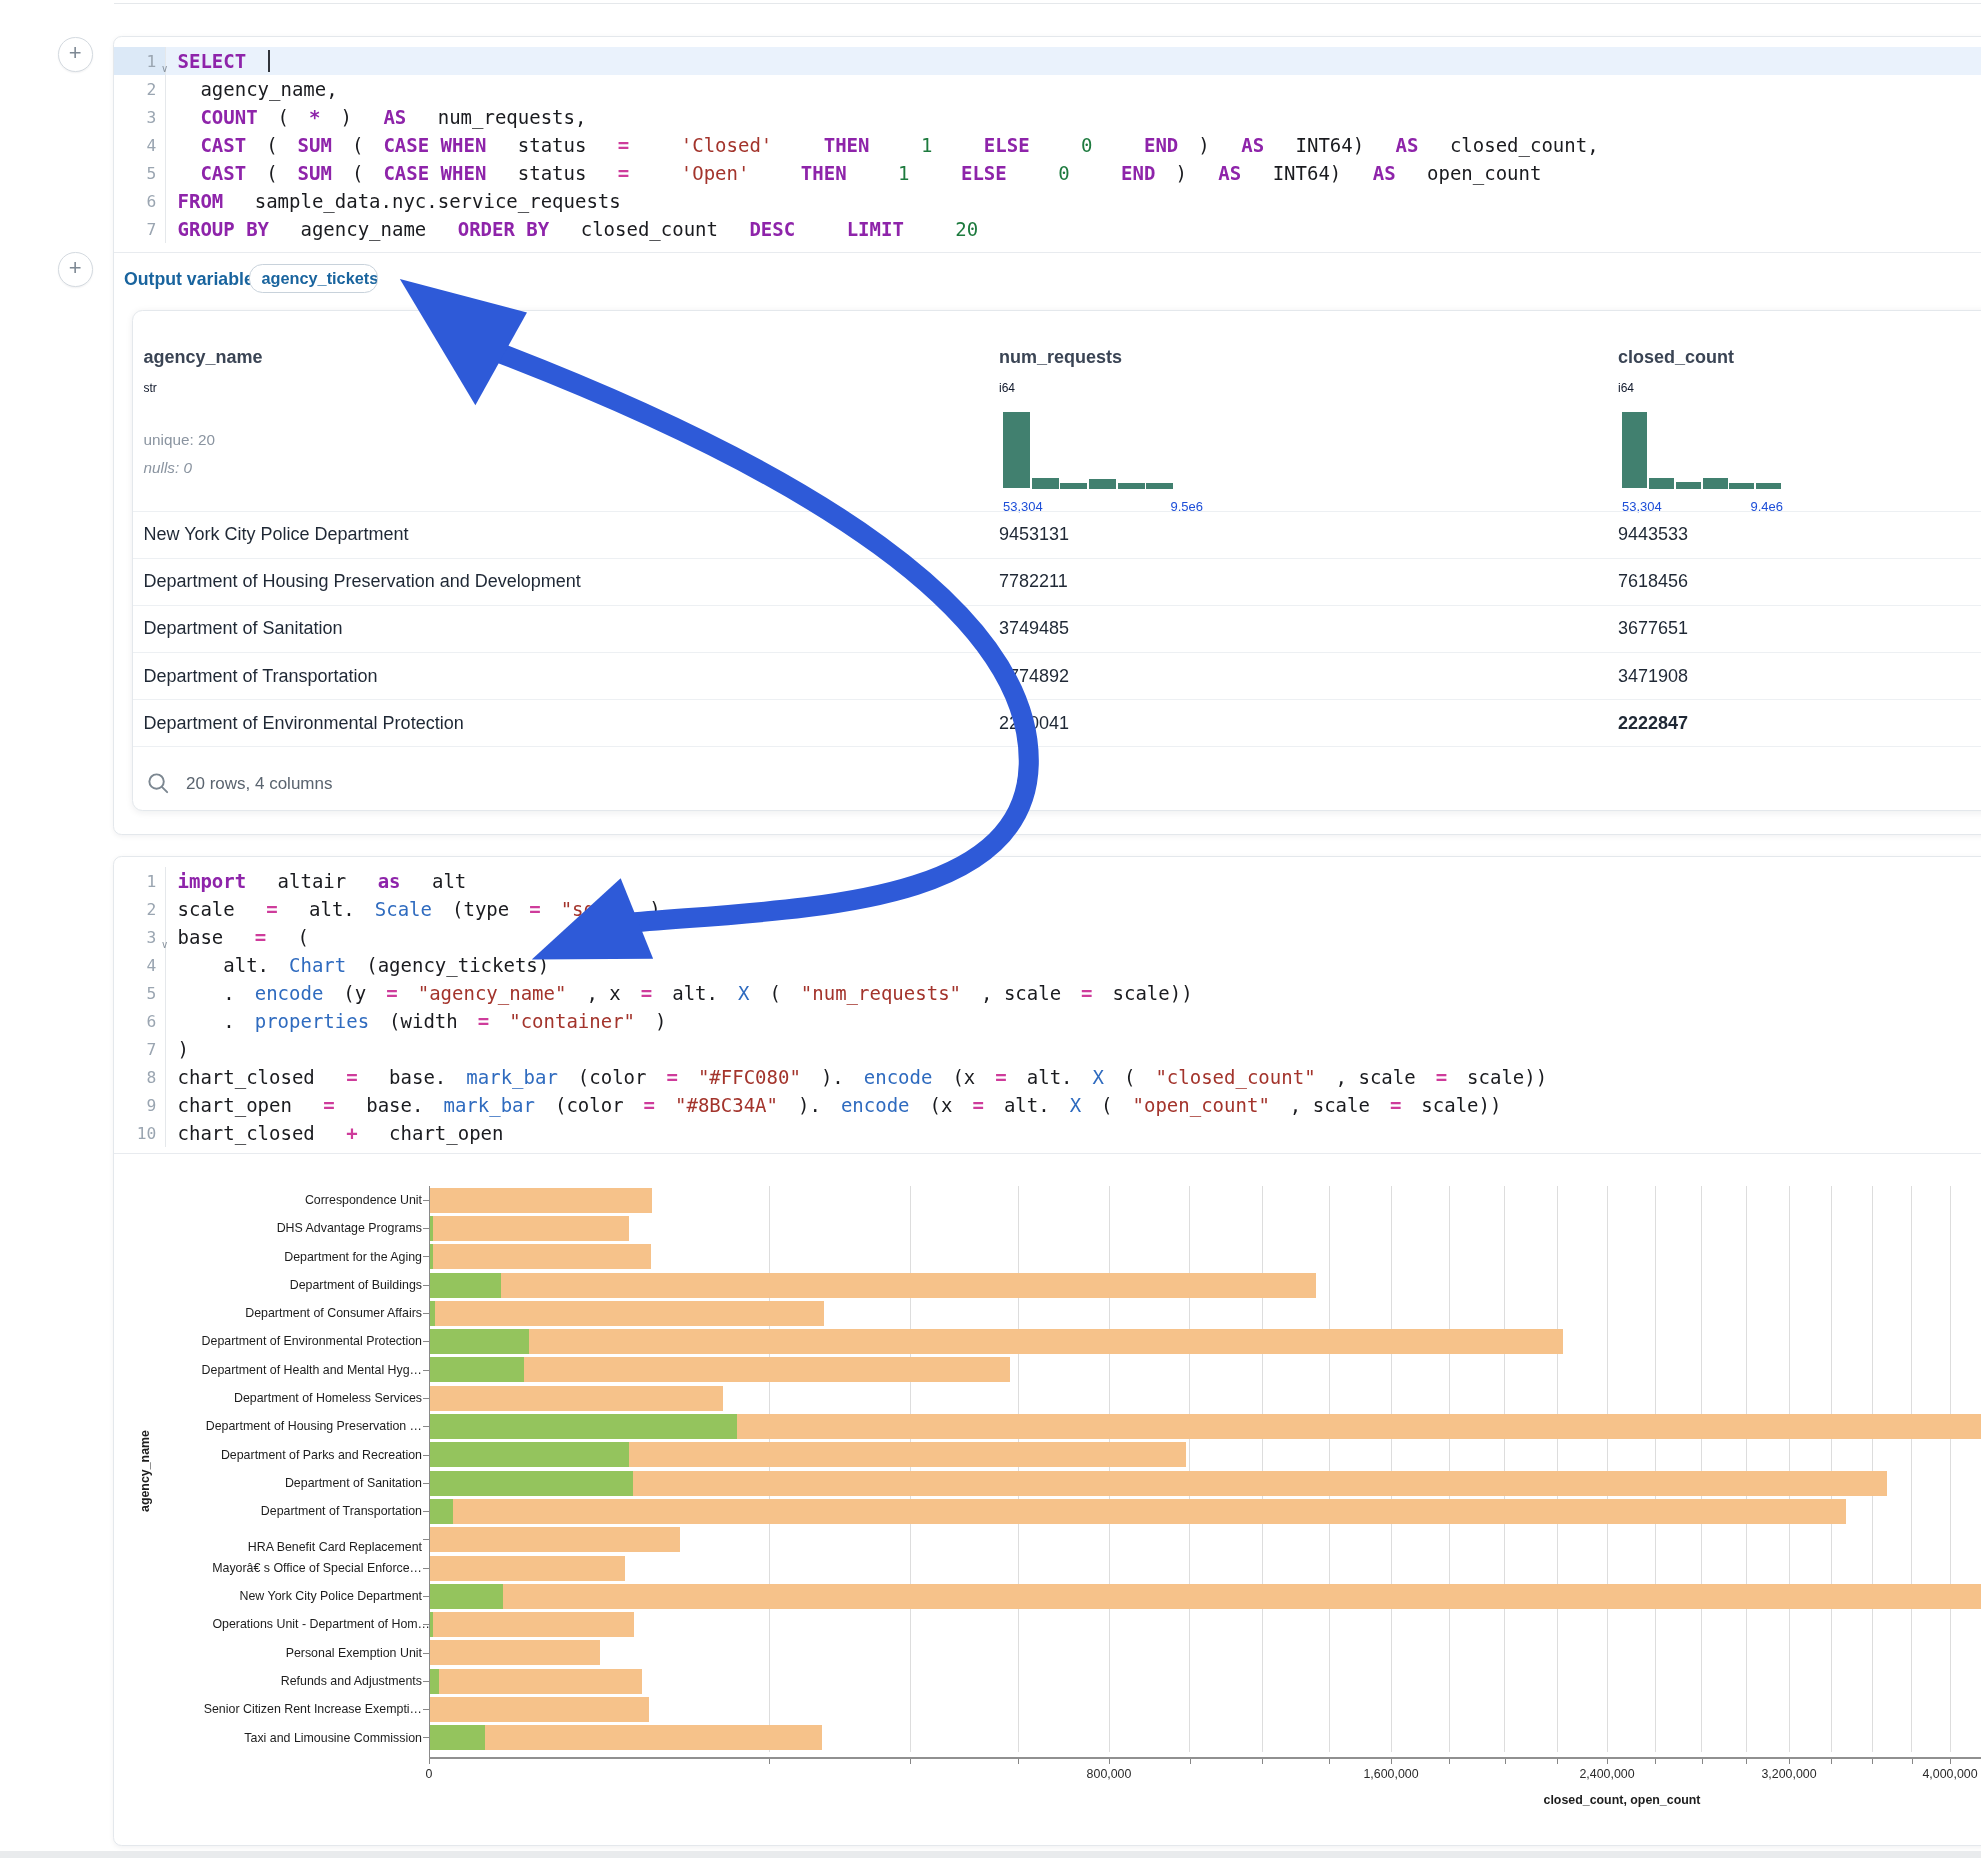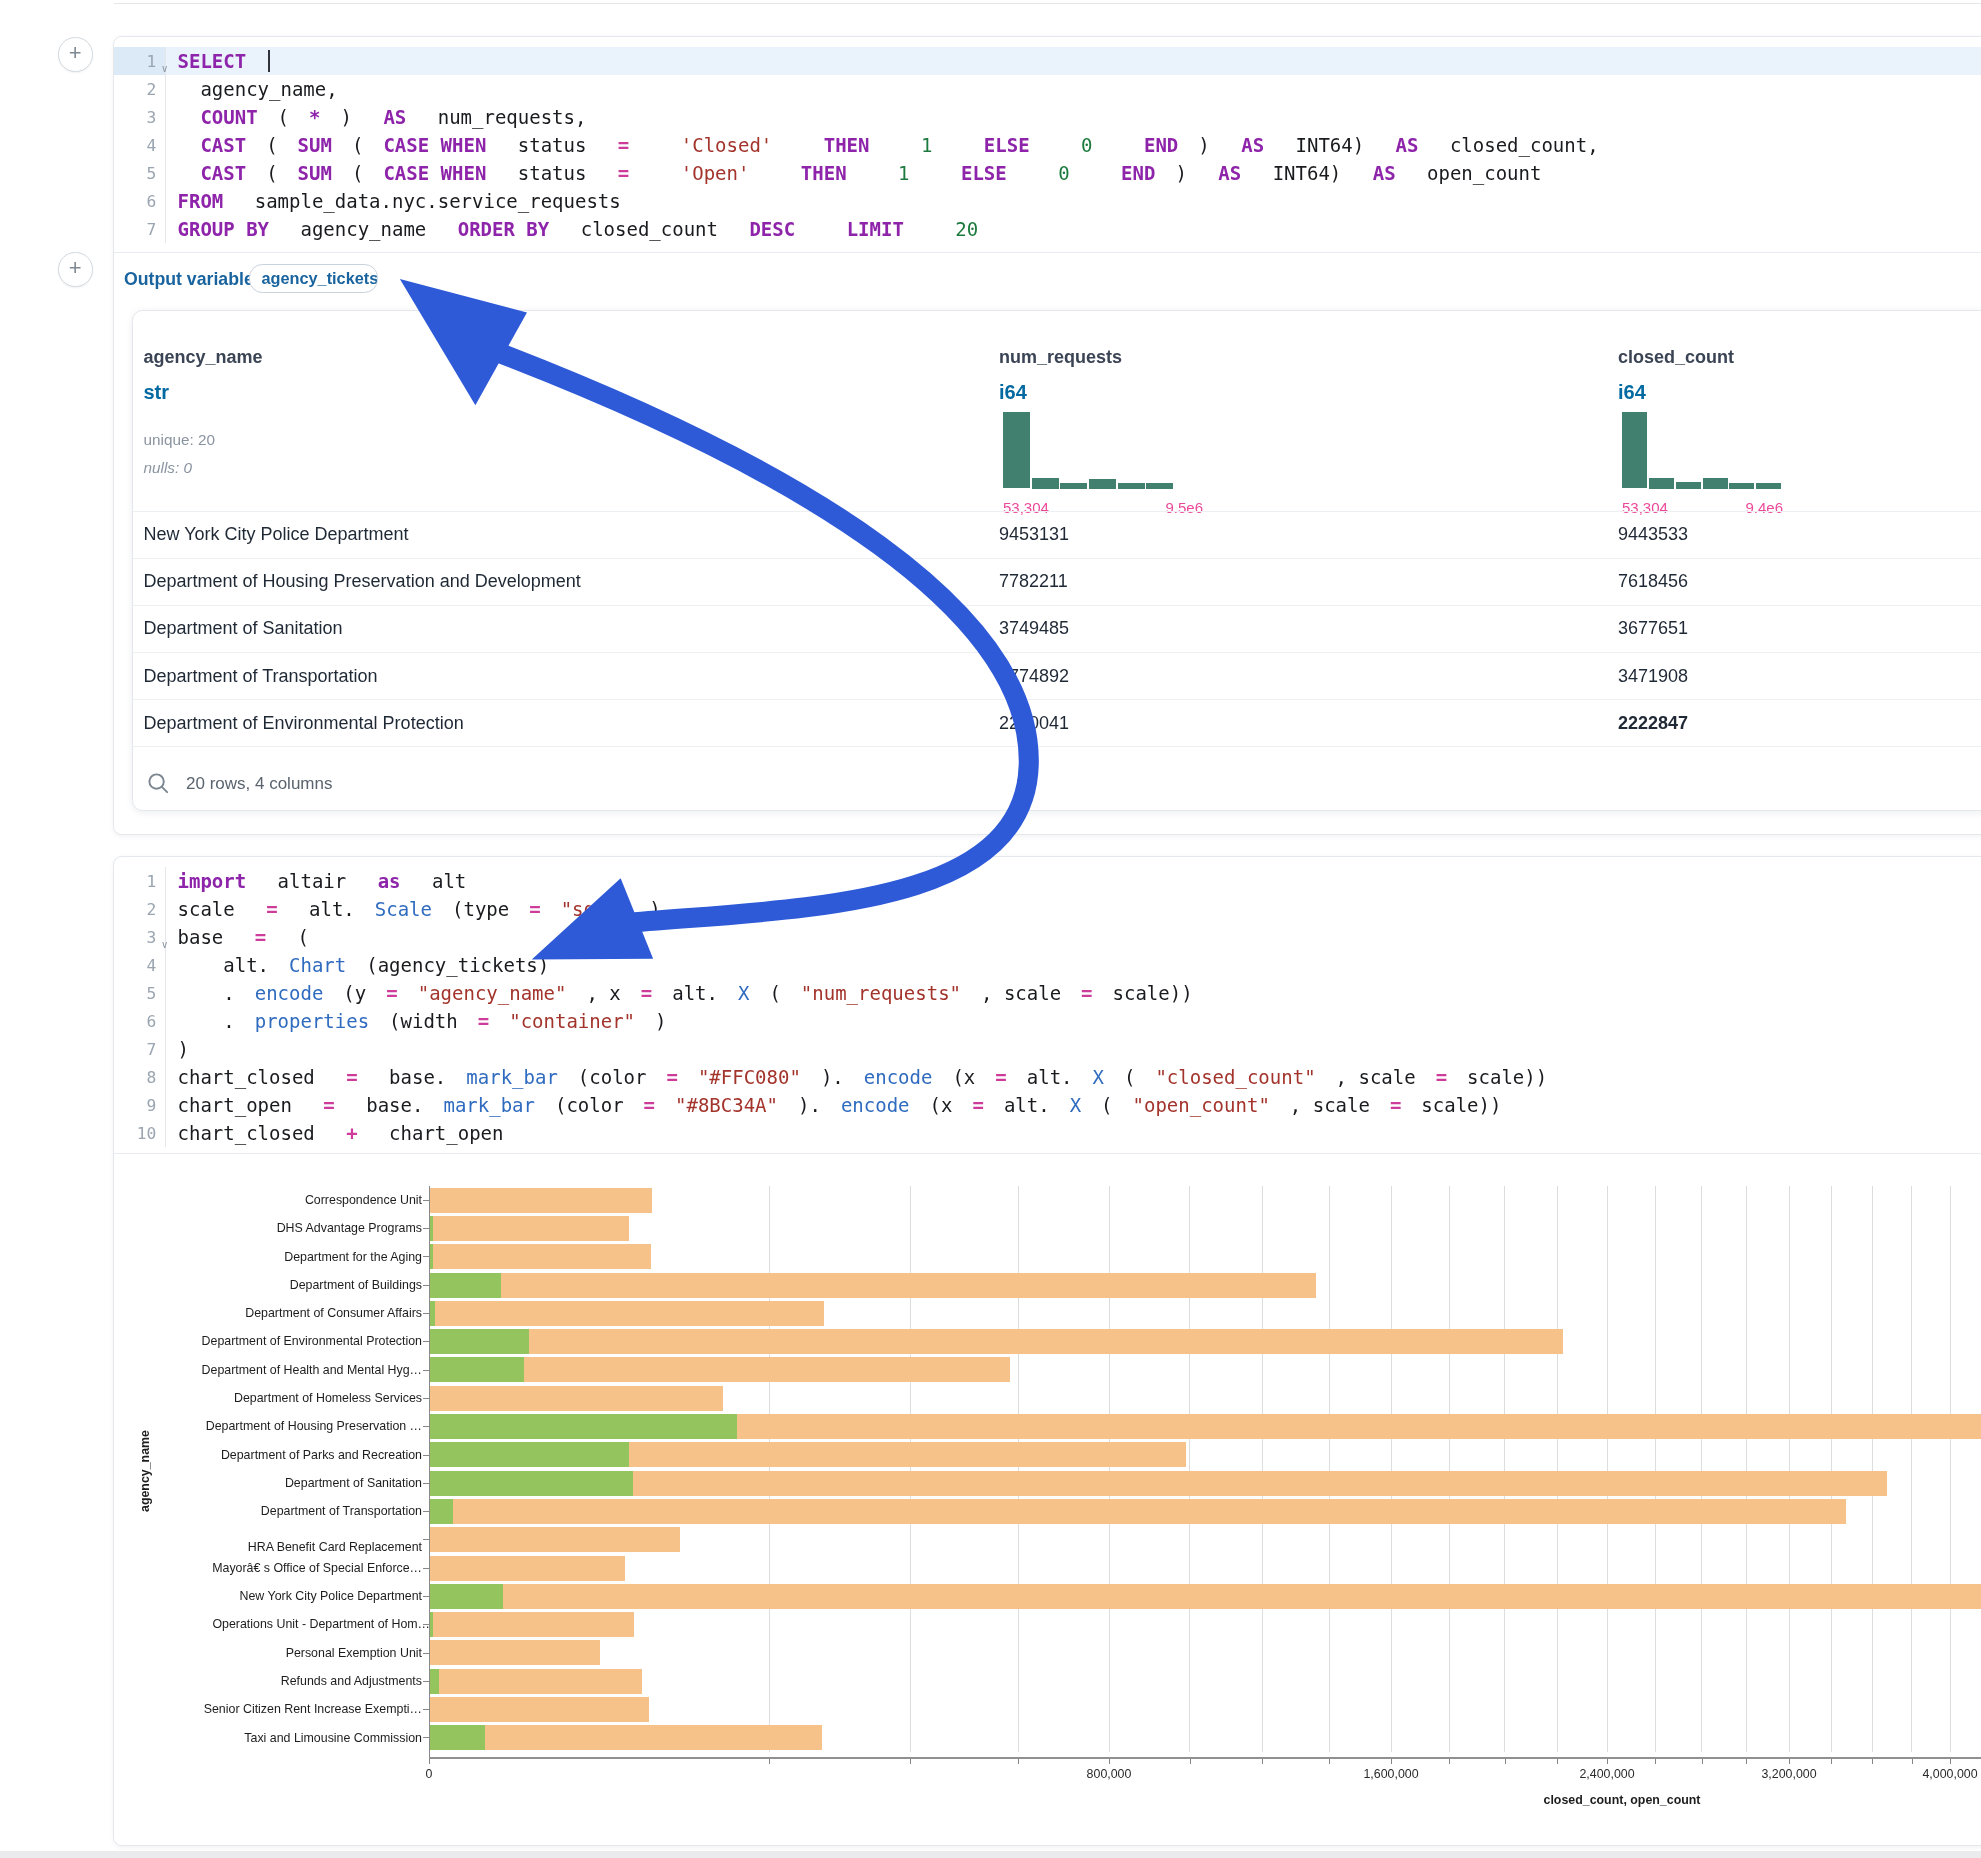--- a/index.html
+++ b/index.html
@@ -32,24 +32,24 @@
   .tok-p{color:#1A1B1F;}
   .cursor{display:inline-block;width:1.9px;height:22px;background:#30343a;margin-left:1.9px;vertical-align:middle;}
   .divline{position:absolute;border-top:1px solid #E8EBEF;}
   
   .out-label{position:absolute;font-size:17.7px;font-weight:700;color:#19649E;}
   .out-pill{position:absolute;height:27px;border:1px solid #C8D2DB;border-radius:13.4px;background:#fff;
             color:#19649E;font-size:16.3px;font-weight:600;line-height:27px;padding-left:11.5px;
             overflow:hidden;white-space:nowrap;}
   
   .tbl-head-name{position:absolute;font-size:18px;font-weight:700;color:#3A4454;}
-  .tbl-type{position:absolute;font-size:20px;color:#0369a1;font-weight:bold;}
+  .tbl-type{position:absolute;font-size:12px;color:#0f172a;}
   .tbl-meta{position:absolute;font-size:15.3px;color:#8A94A0;}
   .hist-bar{position:absolute;background:#41806F;}
-  .hist-lab{position:absolute;font-size:15px;color:#ec4899;}
+  .hist-lab{position:absolute;font-size:13px;color:#1d4ed8;}
   .tbl-div{position:absolute;left:0;right:0;border-top:1px solid #EDF0F3;}
   .tbl-cell{position:absolute;font-size:18px;color:#1F2835;white-space:nowrap;}
   .tbl-footer{position:absolute;font-size:17px;color:#5A646F;}
   
   .grid-v{position:absolute;top:0;bottom:0;width:1px;background:#DDDDDD;}
   .bar{position:absolute;height:25px;}
   .ylab{position:absolute;font-size:12.4px;color:#1d1d1d;text-align:right;white-space:nowrap;}
   .ytick{position:absolute;width:5.7px;height:1.4px;background:#878787;}
   .xtick{position:absolute;width:1.4px;height:4.8px;background:#878787;}
   .xlab{position:absolute;font-size:12.4px;color:#2b2b2b;transform:translateX(-50%);white-space:nowrap;}

